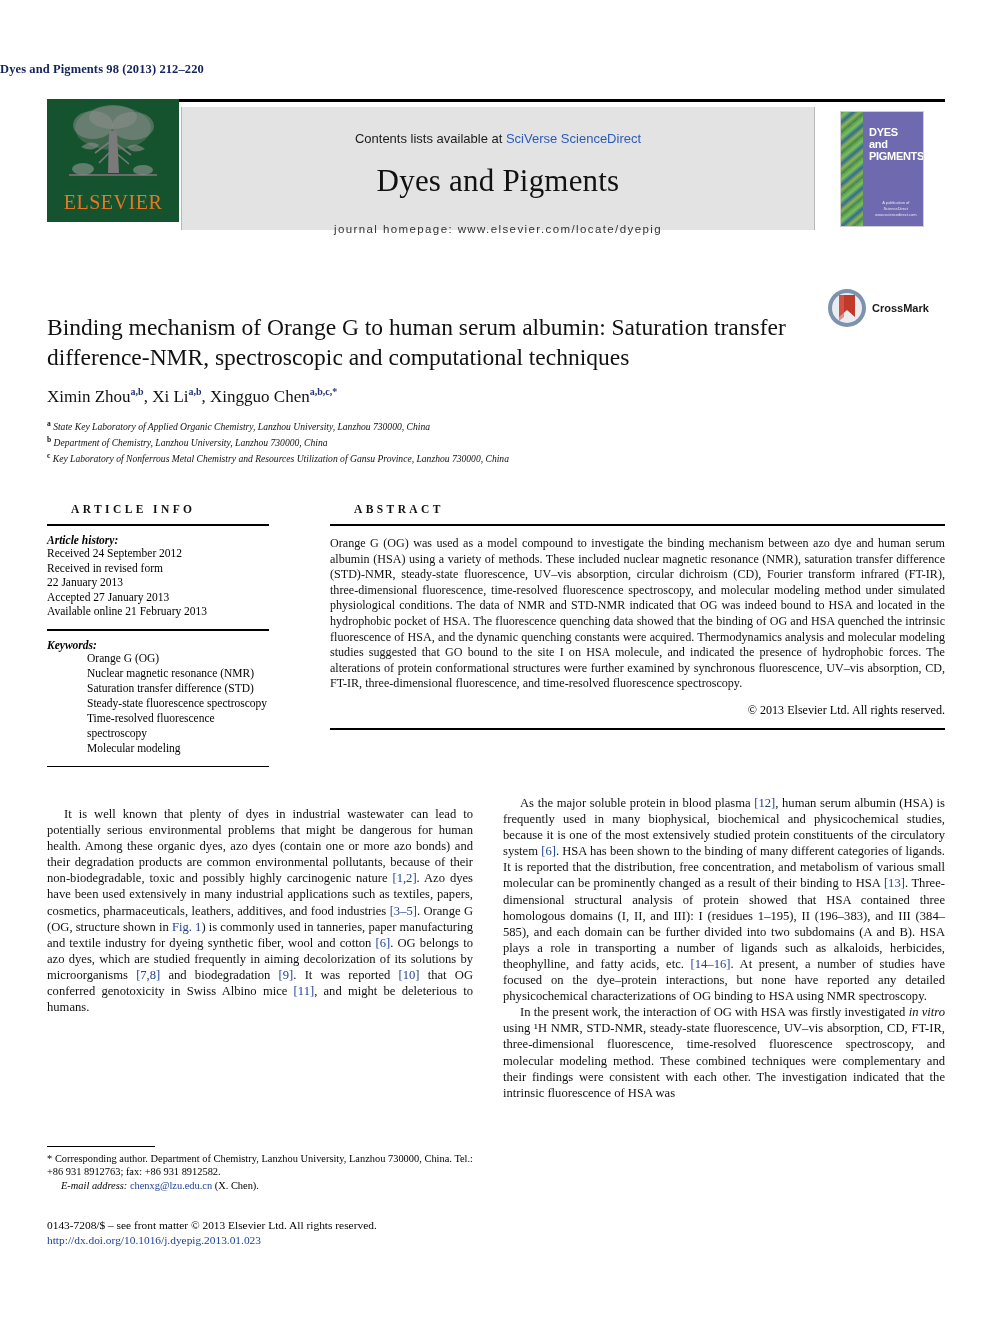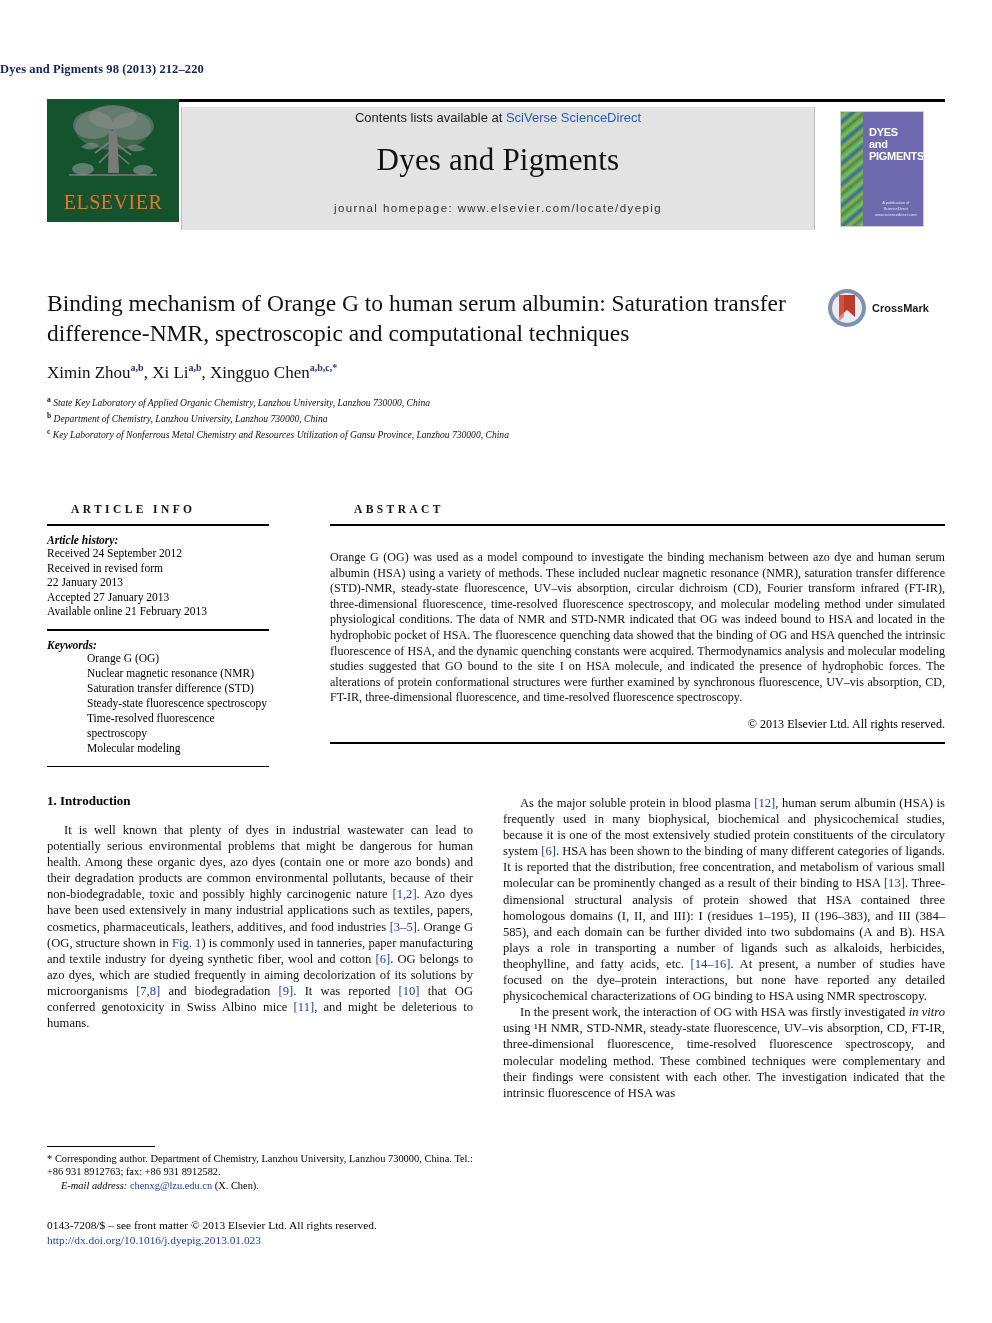--- a/index.html
+++ b/index.html
@@ -79,21 +79,21 @@
     background: #e3e3e3;
     border-left: 1px solid #b9b9b9;
     border-right: 1px solid #b9b9b9;
     box-sizing: border-box;
   }
   .banner-contents {
     text-align: center;
     font-family: "Liberation Sans", sans-serif;
     font-size: 13px;
     color: #1a1a1a;
-    padding-top: 3px;
+    padding-top: 24px;
   }
   .banner-contents .sd-link { color: #2b5cb8; }
   .banner-title {
     text-align: center;
     font-family: "Liberation Serif", serif;
     font-size: 31px;
     color: #111;
     padding-top: 17px;
     letter-spacing: 0.2px;
   }
@@ -163,20 +163,21 @@
     top: 288px;
     left: 47px;
     width: 898px;
   }
   .paper-title {
     font-family: "Liberation Serif", serif;
     font-size: 23.5px;
     line-height: 30px;
     color: #111;
     width: 790px;
+    margin-top: 24px;
   }
   .crossmark {
     position: absolute;
     top: 0px;
     right: 0px;
     width: 118px;
     height: 44px;
   }
   .crossmark-logo {
     position: absolute;
@@ -258,21 +259,21 @@
     font-family: "Liberation Serif", serif;
     font-size: 11.5px;
     line-height: 15px;
     margin-left: 40px;
   }
   .abstract-body {
     font-family: "Liberation Serif", serif;
     font-size: 12.1px;
     line-height: 15.6px;
     text-align: justify;
-    margin-top: 24px;
+    margin-top: 10px;
     color: #111;
   }
   .copyline {
     font-family: "Liberation Serif", serif;
     font-size: 12.1px;
     text-align: right;
     margin-top: 11px;
   }
 
   
@@ -440,21 +441,20 @@
 
   <div class="abs-col">
     <div class="sec-head">ABSTRACT</div>
     <div class="hr-thick"></div>
     <div class="abstract-body">Orange G (OG) was used as a model compound to investigate the binding mechanism between azo dye and human serum albumin (HSA) using a variety of methods. These included nuclear magnetic resonance (NMR), saturation transfer difference (STD)-NMR, steady-state fluorescence, UV–vis absorption, circular dichroism (CD), Fourier transform infrared (FT-IR), three-dimensional fluorescence, time-resolved fluorescence spectroscopy, and molecular modeling method under simulated physiological conditions. The data of NMR and STD-NMR indicated that OG was indeed bound to HSA and located in the hydrophobic pocket of HSA. The fluorescence quenching data showed that the binding of OG and HSA quenched the intrinsic fluorescence of HSA, and the dynamic quenching constants were acquired. Thermodynamics analysis and molecular modeling studies suggested that GO bound to the site I on HSA molecule, and indicated the presence of hydrophobic forces. The alterations of protein conformational structures were further examined by synchronous fluorescence, UV–vis absorption, CD, FT-IR, three-dimensional fluorescence, and time-resolved fluorescence spectroscopy.</div>
     <div class="copyline">© 2013 Elsevier Ltd. All rights reserved.</div>
     <div class="hr-thin"></div>
   </div>
 
   <div class="col-left">
-    <div class="h2">1.  Introduction</div>
     <div class="para"><span>It is well known that plenty of dyes in industrial wastewater can lead to potentially serious environmental problems that might be dangerous for human health. Among these organic dyes, azo dyes (contain one or more azo bonds) and their degradation products are common environmental pollutants, because of their non-biodegradable, toxic and possibly highly carcinogenic nature </span><span class="cite">[1,2]</span><span>. Azo dyes have been used extensively in many industrial applications such as textiles, papers, cosmetics, pharmaceuticals, leathers, additives, and food industries </span><span class="cite">[3–5]</span><span>. Orange G (OG, structure shown in </span><span class="cite">Fig. 1</span><span>) is commonly used in tanneries, paper manufacturing and textile industry for dyeing synthetic fiber, wool and cotton </span><span class="cite">[6]</span><span>. OG belongs to azo dyes, which are studied frequently in aiming decolorization of its solutions by microorganisms </span><span class="cite">[7,8]</span><span> and biodegradation </span><span class="cite">[9]</span><span>. It was reported </span><span class="cite">[10]</span><span> that OG conferred genotoxicity in Swiss Albino mice </span><span class="cite">[11]</span><span>, and might be deleterious to humans.</span></div>
   </div>
 
   <div class="col-right">
     <div class="para tight"><span>As the major soluble protein in blood plasma </span><span class="cite">[12]</span><span>, human serum albumin (HSA) is frequently used in many biophysical, biochemical and physicochemical studies, because it is one of the most extensively studied protein constituents of the circulatory system </span><span class="cite">[6]</span><span>. HSA has been shown to the binding of many different categories of ligands. It is reported that the distribution, free concentration, and metabolism of various small molecular can be prominently changed as a result of their binding to HSA </span><span class="cite">[13]</span><span>. Three-dimensional structural analysis of protein showed that HSA contained three homologous domains (I, II, and III): I (residues 1–195), II (196–383), and III (384–585), and each domain can be further divided into two subdomains (A and B). HSA plays a role in transporting a number of ligands such as alkaloids, herbicides, theophylline, and fatty acids, etc. </span><span class="cite">[14–16]</span><span>. At present, a number of studies have focused on the dye–protein interactions, but none have reported any detailed physicochemical characterizations of OG binding to HSA using NMR spectroscopy.</span></div>
     <div class="para" style="margin-top:0"><span>In the present work, the interaction of OG with HSA was firstly investigated </span><span class="ital">in vitro</span><span> using ¹H NMR, STD-NMR, steady-state fluorescence, UV–vis absorption, CD, FT-IR, three-dimensional fluorescence, time-resolved fluorescence spectroscopy, and molecular modeling method. These combined techniques were complementary and their findings were consistent with each other. The investigation indicated that the intrinsic fluorescence of HSA was</span></div>
   </div>
 
   <div class="footnote-rule"></div>
   <div class="footnote">

